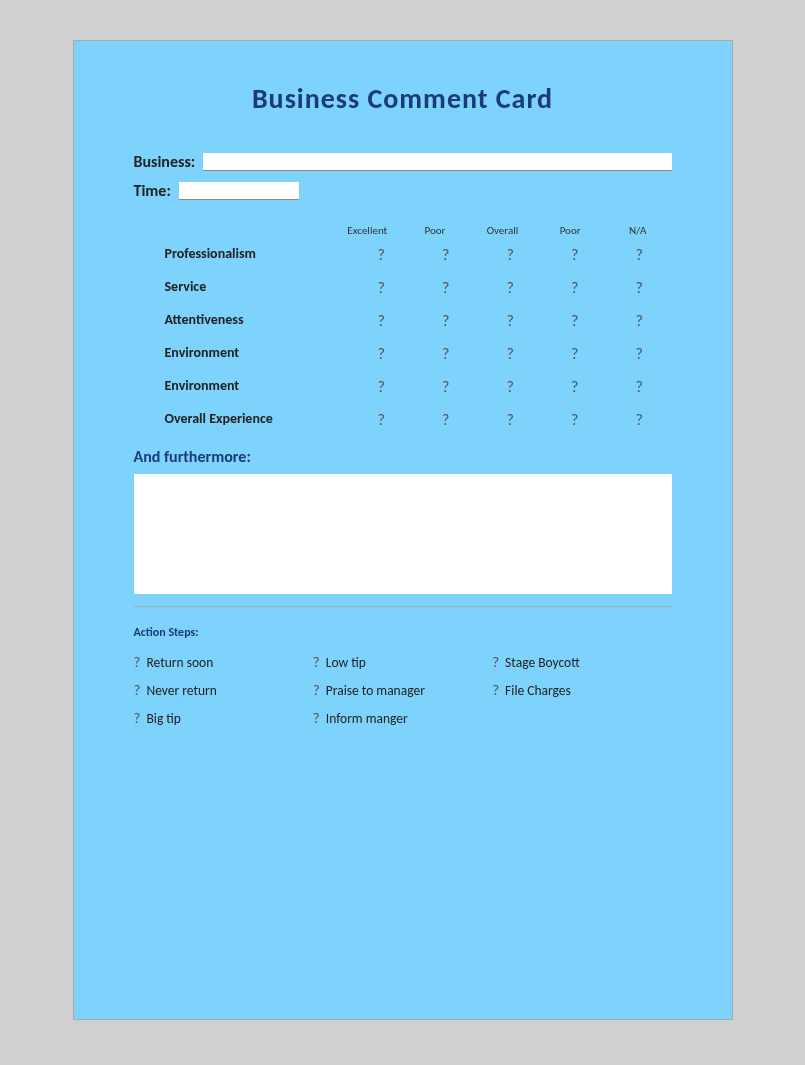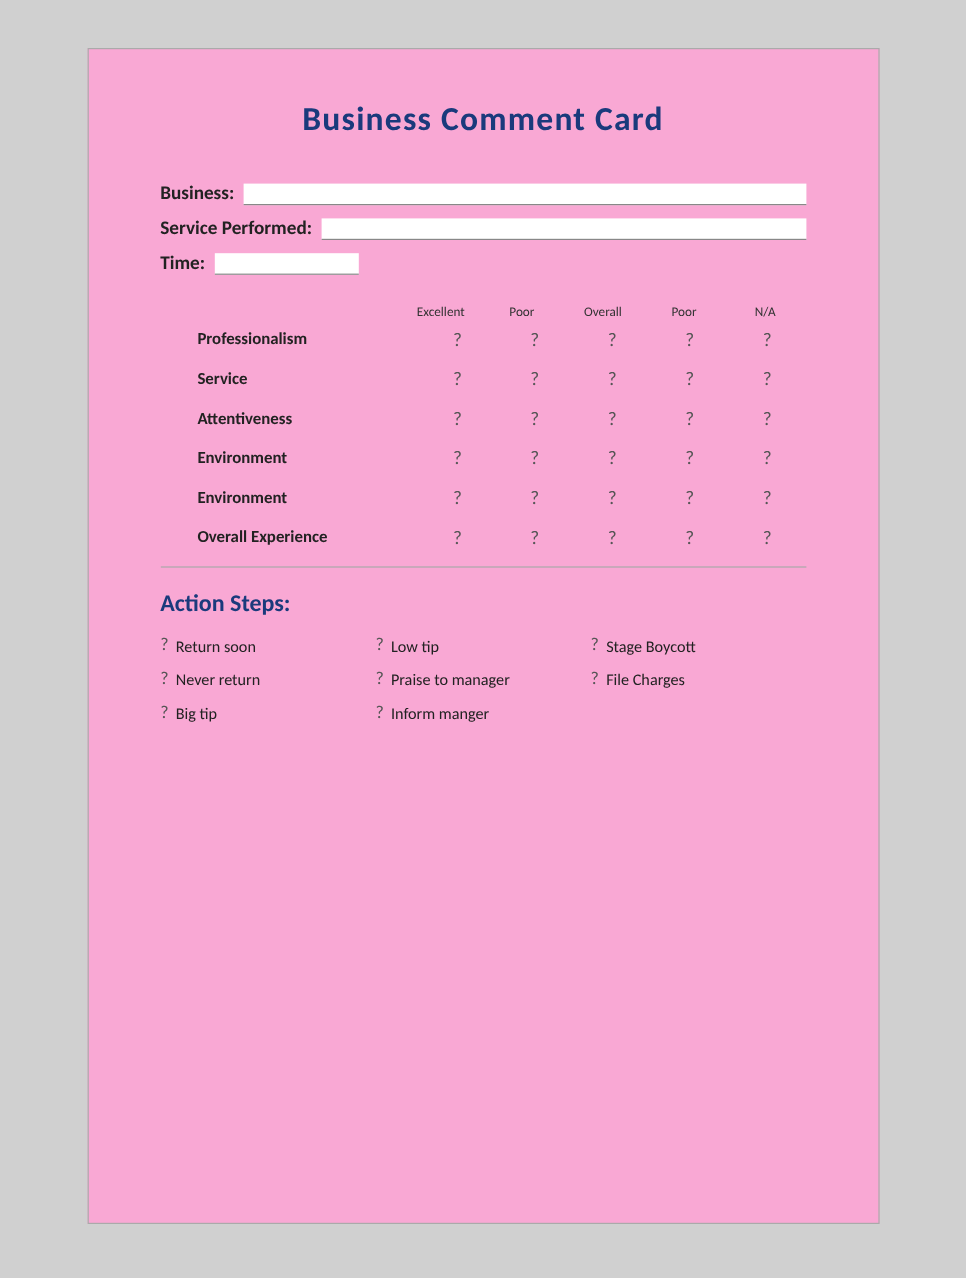--- a/index.html
+++ b/index.html
@@ -8,21 +8,21 @@
       font-family: 'Calibri', 'Segoe UI', Arial, sans-serif;
       font-size: 14px;
       color: #222;
       min-height: 1065px;
       display: flex;
       justify-content: center;
       align-items: flex-start;
       padding: 40px 0;
     }
     .card {
-      background: #f9a8d4;
+      background: #7dd3fc;
       border: 1.5px solid #aaa;
       width: 660px;
       min-height: 980px;
       padding: 40px 60px 20px 60px;
       position: relative;
     }
     .card-title {
       text-align: center;
       font-size: 28px;
       font-weight: bold;
@@ -139,21 +139,21 @@
 
     
     .divider {
       border: none;
       border-top: 1px solid #aaa;
       margin: 8px 0 18px 0;
     }
 
     
     .action-steps-title {
-      font-size: 20px;
+      font-size: 12px;
       font-weight: bold;
       color: #1a3a7c;
       margin-bottom: 14px;
     }
     .action-steps-grid {
       display: grid;
       grid-template-columns: 1fr 1fr 1fr;
       row-gap: 10px;
       column-gap: 0;
     }
@@ -174,24 +174,20 @@
   </style>
 </head>
 <body>
 
 <div class="card">
 
   <div class="card-title">Business Comment Card</div>
 
   <div class="field-row">
     <span class="field-label">Business:</span>
-    <input class="field-line" type="text" style="">
-  </div>
-  <div class="field-row">
-    <span class="field-label">Service Performed:</span>
     <input class="field-line" type="text" style="">
   </div>
   <div class="field-row-date">
     <div class="date-part">
       <span class="field-label">Time:</span>
       <input class="field-line-time" type="text" style="">
     </div>
   </div>
 
   <div class="rating-section">
@@ -251,20 +247,24 @@
     <div class="rating-row">
       <div class="rating-label">Overall Experience</div>
       <div class="rating-radio">?</div>
       <div class="rating-radio">?</div>
       <div class="rating-radio">?</div>
       <div class="rating-radio">?</div>
       <div class="rating-radio">?</div>
     </div>
   </div>
 
+  <div class="furthermore-section">
+    <div class="furthermore-title">And furthermore:</div>
+    <textarea class="furthermore-textarea" style=""></textarea>
+  </div>
 
   <hr class="divider">
 
   <div class="action-steps-section">
     <div class="action-steps-title">Action Steps:</div>
     <div class="action-steps-grid">
 
       <div class="action-item">
         <span class="action-checkbox">?</span>
         <span class="action-text">Return soon</span>

